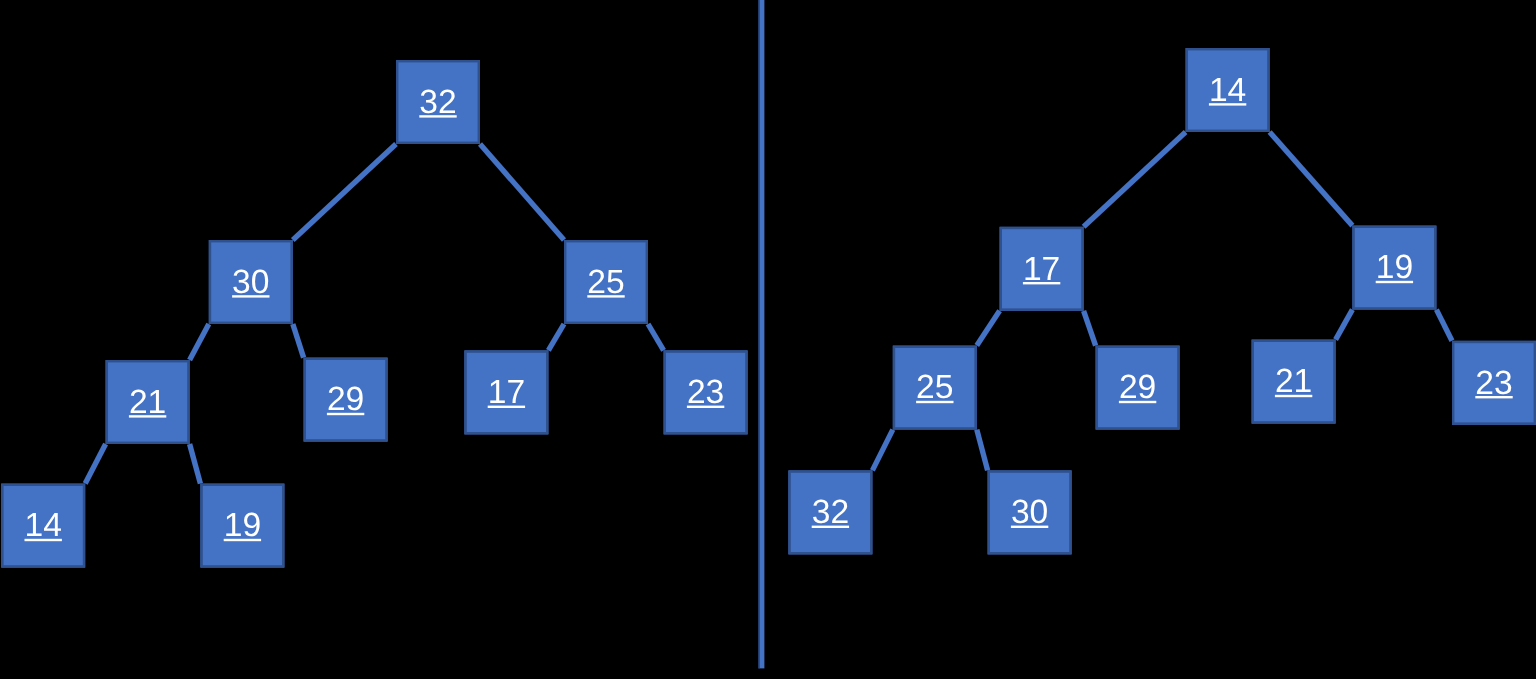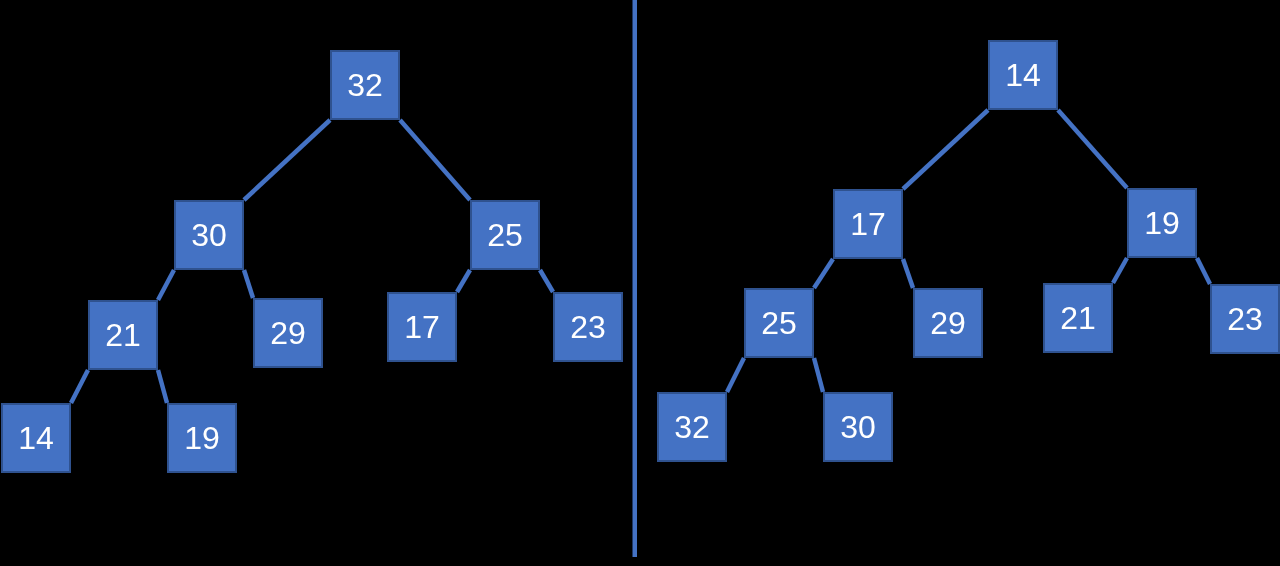--- a/index.html
+++ b/index.html
@@ -26,23 +26,24 @@
     position: absolute;
     width: var(--node-size, 70px);
     height: var(--node-size, 70px);
     box-sizing: border-box;
     background: var(--node-fill, #4472C4);
     border: 2px solid var(--node-border, #2F528F);
     color: var(--node-text, #ffffff);
     display: flex;
     align-items: center;
     justify-content: center;
-    font-size: 32px;
+    font-size: 28px;
     line-height: 1;
     user-select: none;
+    text-decoration: underline;
   }
   #divider {
     position: absolute;
     box-sizing: border-box;
     background: var(--divider-fill, #4472C4);
     border-left: 1px solid var(--divider-edge, #1F3864);
   }
 </style>
 </head>
 <body>

